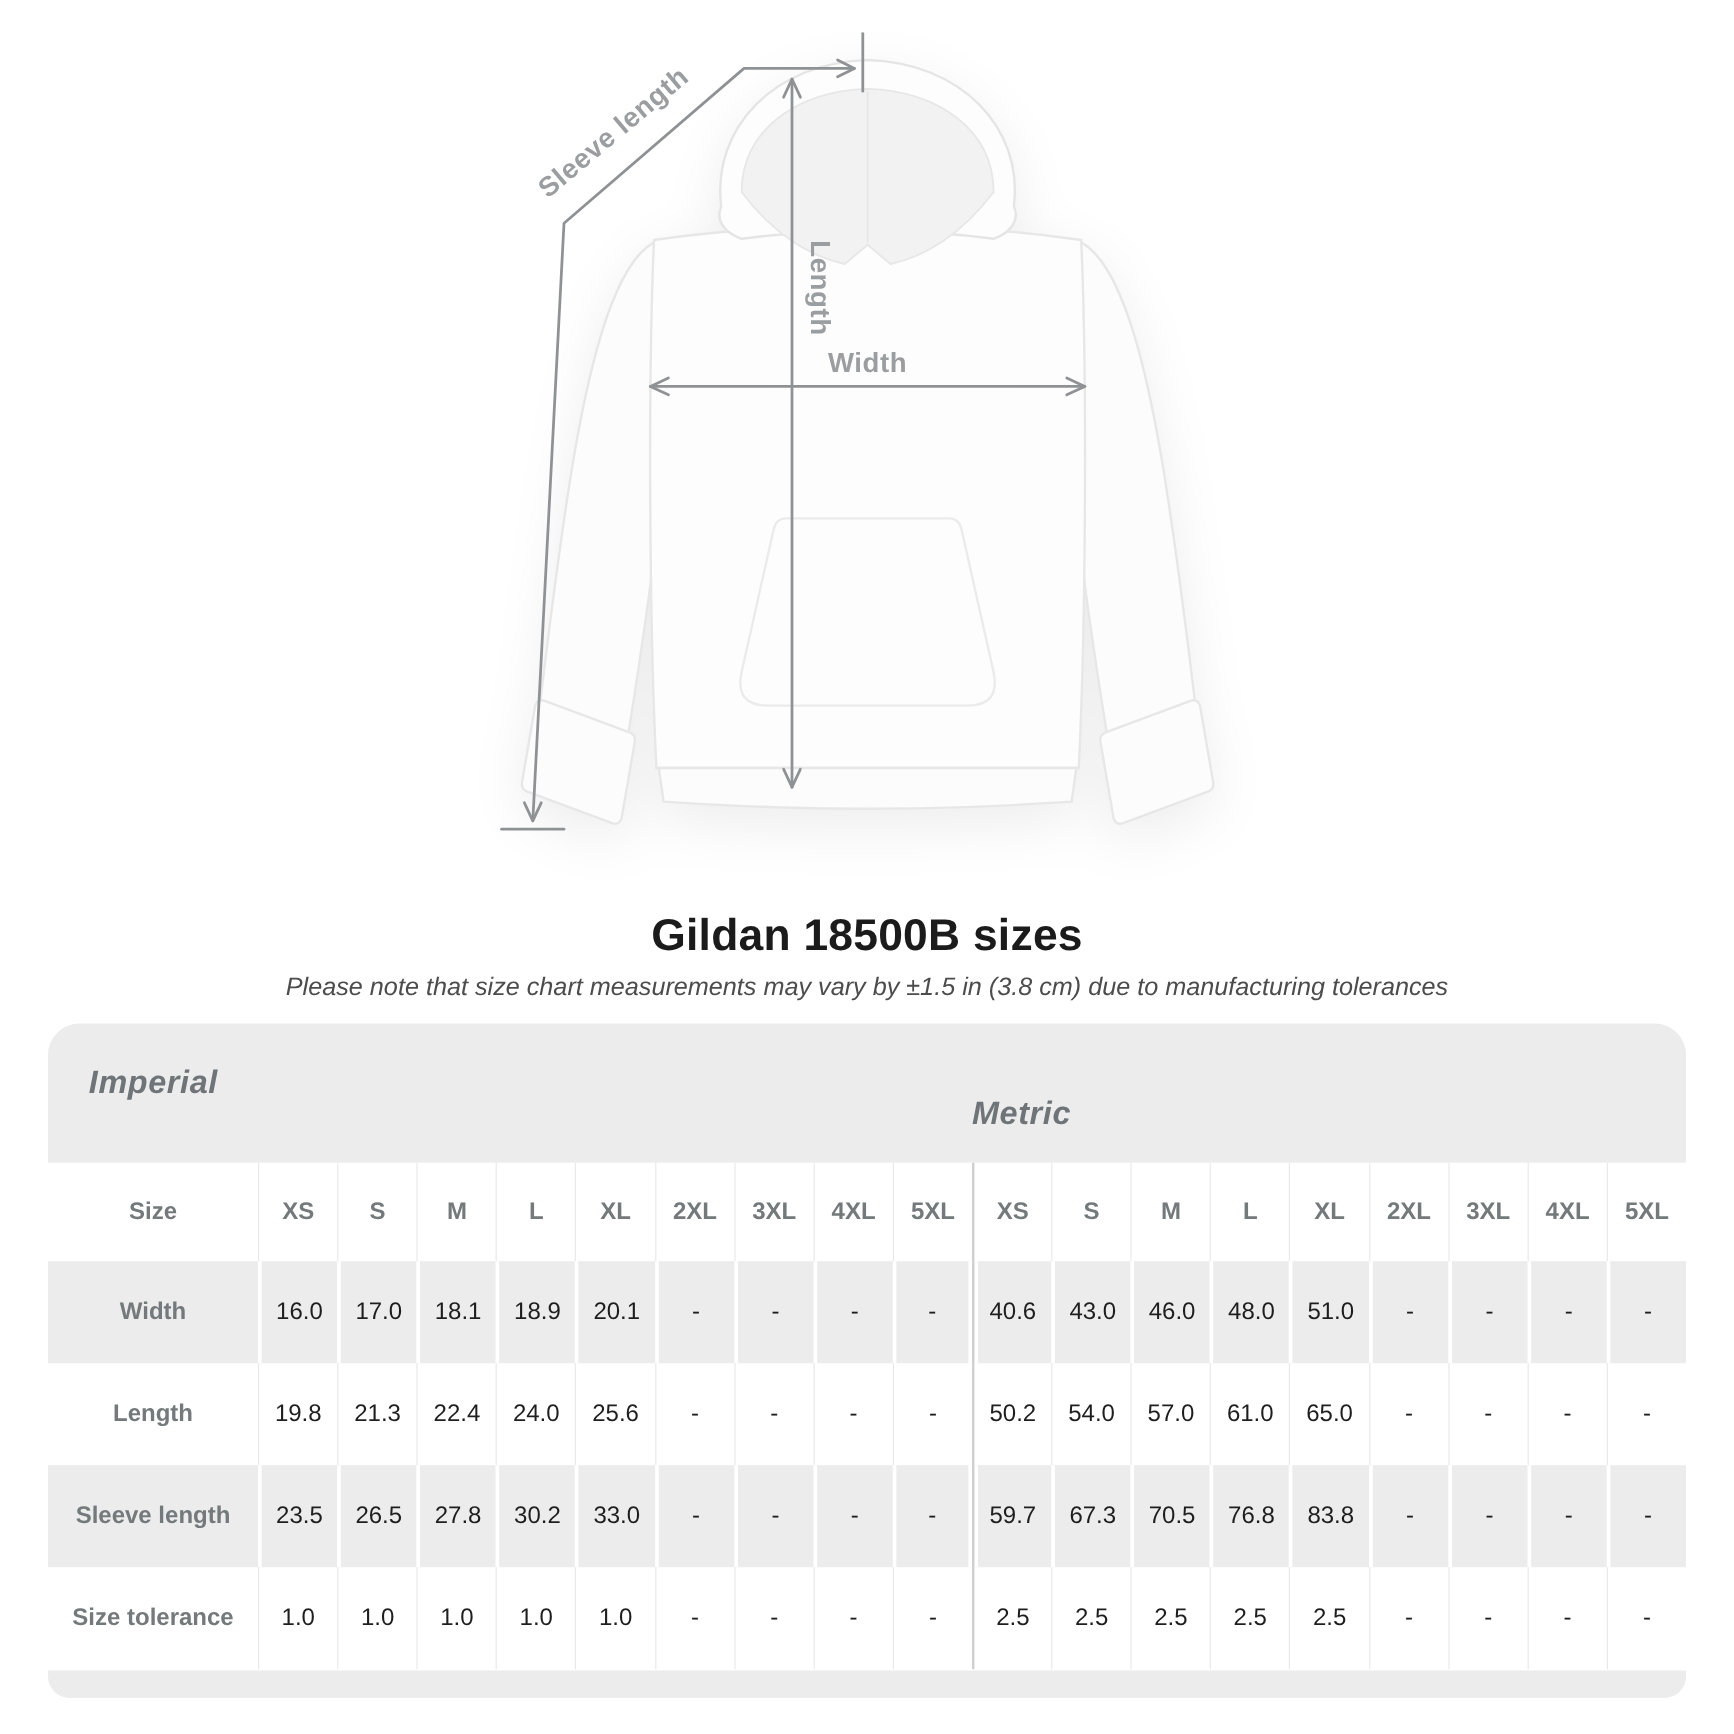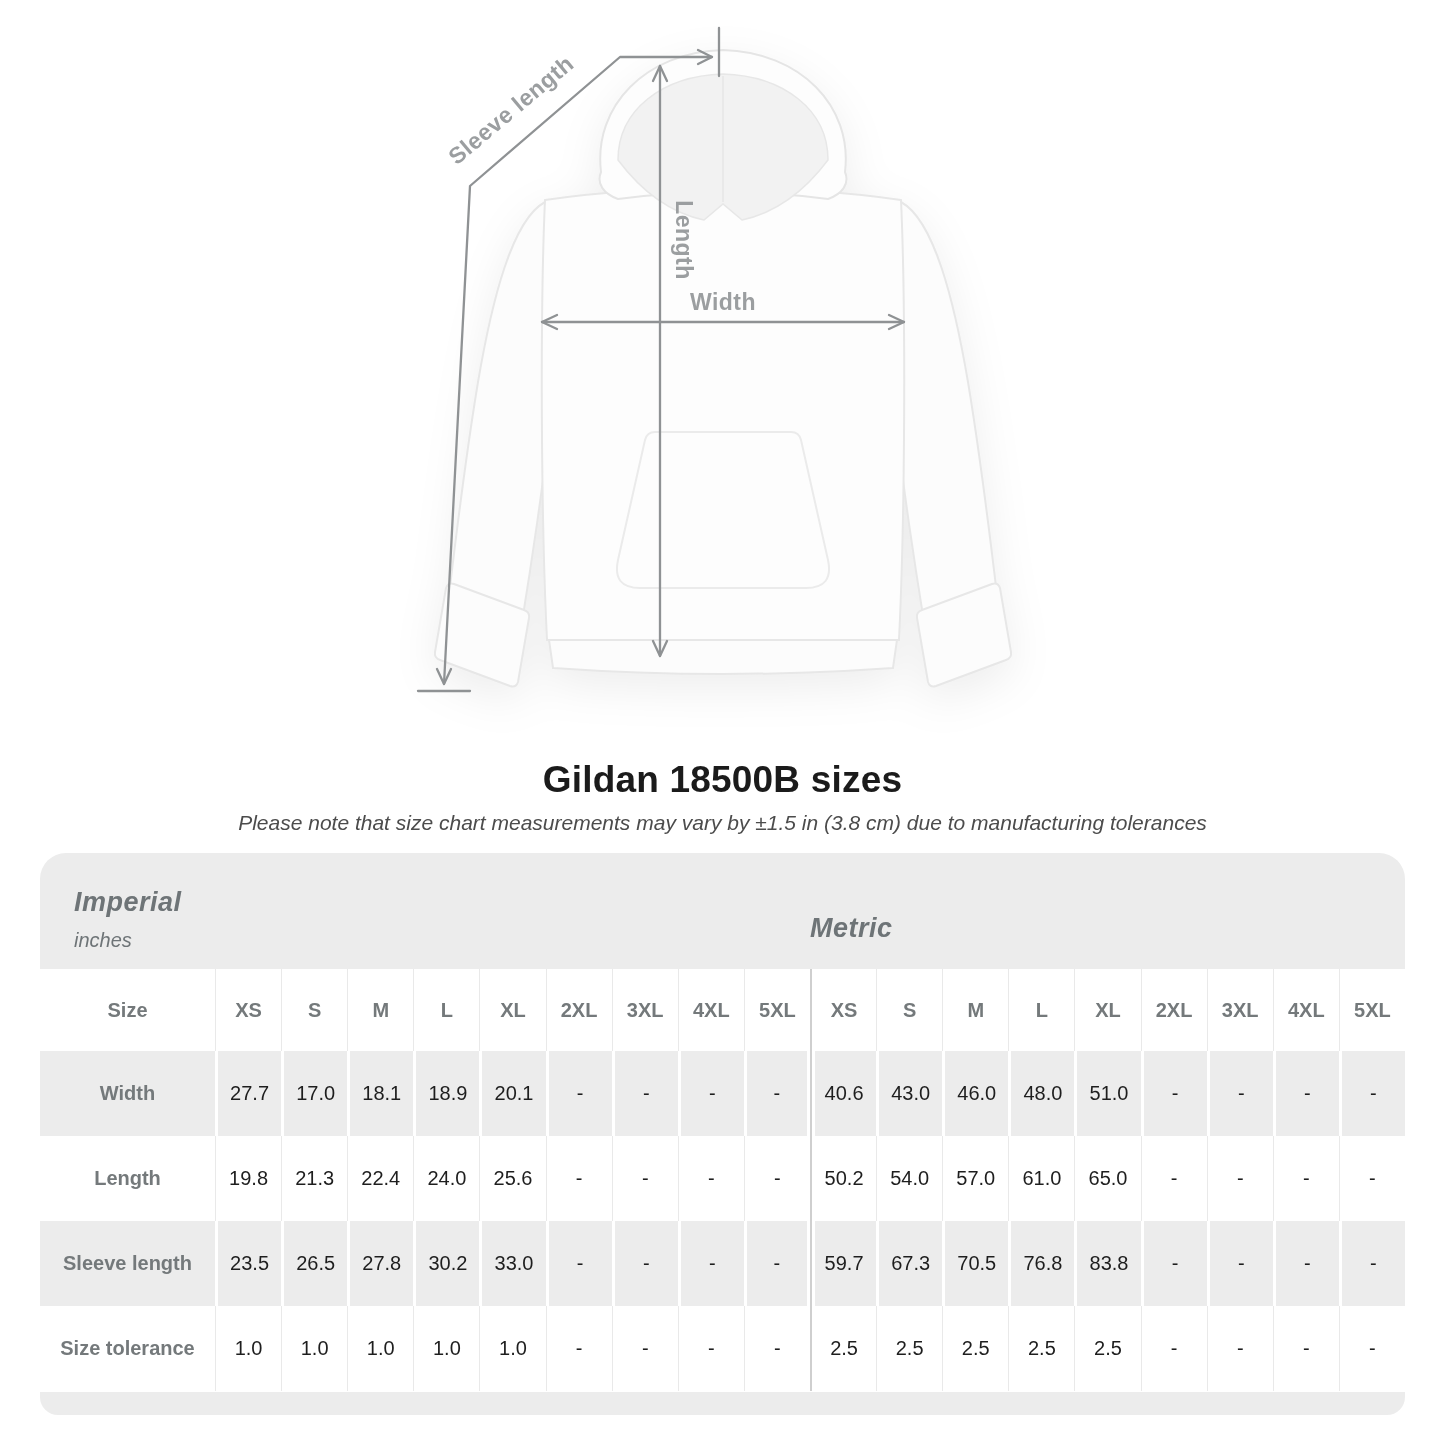--- a/index.html
+++ b/index.html
@@ -117,21 +117,20 @@
     </svg>
   </div>
 
   <h1 class="page-title">Gildan 18500B sizes</h1>
   <p class="page-subtitle">Please note that size chart measurements may vary by ±1.5 in (3.8 cm) due to manufacturing tolerances</p>
 
   <div class="size-table">
     <div class="band">
       <div class="band-group imperial">
         <div class="g-title">Imperial</div>
-        <div class="g-unit">inches</div>
       </div>
       <div class="band-group metric">
         <div class="g-title">Metric</div>
       </div>
     </div>
 
     <div id="table-body">
         <div class="row size-row">
           <div class="cell row-label">Size</div>
           <div class="cell size-col sep">XS</div>
@@ -148,21 +147,21 @@
           <div class="cell size-col sep">M</div>
           <div class="cell size-col sep">L</div>
           <div class="cell size-col sep">XL</div>
           <div class="cell size-col sep">2XL</div>
           <div class="cell size-col sep">3XL</div>
           <div class="cell size-col sep">4XL</div>
           <div class="cell size-col sep">5XL</div>
         </div>
         <div class="row data-row gray">
           <div class="cell row-label">Width</div>
-          <div class="cell num sep">27.7</div>
+          <div class="cell num sep">16.0</div>
           <div class="cell num sep">17.0</div>
           <div class="cell num sep">18.1</div>
           <div class="cell num sep">18.9</div>
           <div class="cell num sep">20.1</div>
           <div class="cell num sep">-</div>
           <div class="cell num sep">-</div>
           <div class="cell num sep">-</div>
           <div class="cell num sep pre-metric">-</div>
           <div class="cell num metric-start">40.6</div>
           <div class="cell num sep">43.0</div>

